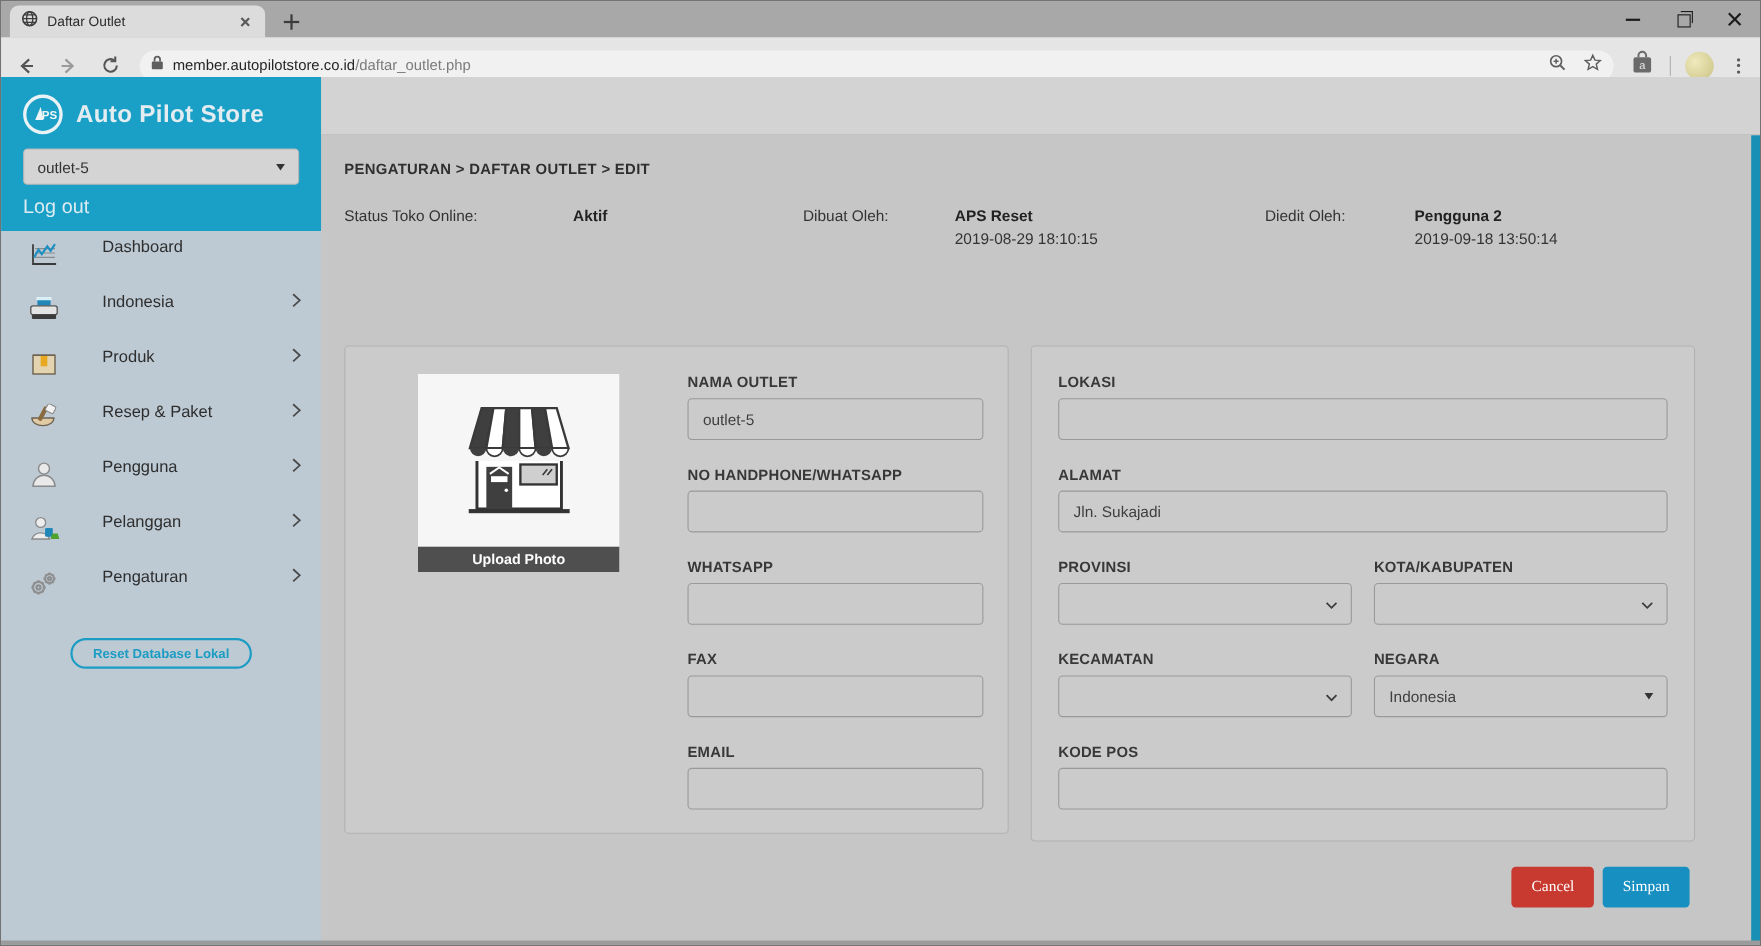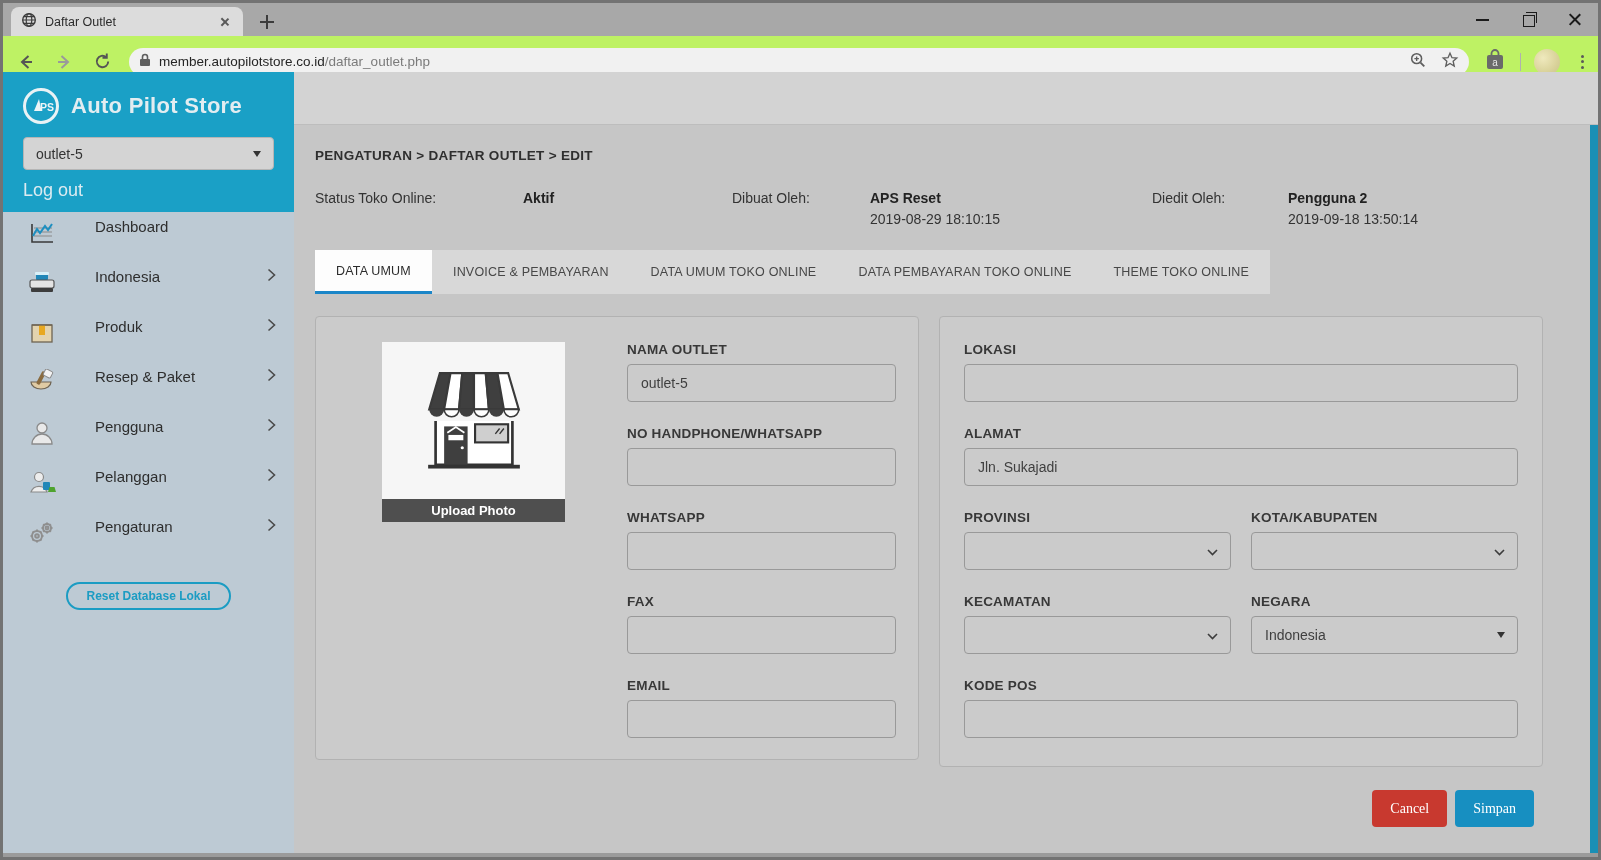--- a/index.html
+++ b/index.html
@@ -1,38 +1,38 @@
 <!DOCTYPE html>
 <html><head>
 <meta charset="utf-8">
 <style>
   * { margin:0; padding:0; box-sizing:border-box; }
   html,body { width:1601px; height:860px; overflow:hidden; }
   body { font-family:"Liberation Sans", sans-serif; }
-  .window { position:relative; width:1601px; height:860px; background:#c6c6c6; border:3px solid #737373; overflow:hidden; }
+  .window { position:relative; width:1601px; height:860px; background:#c6c6c6; border:1px solid #737373; overflow:hidden; }
 
   
   .titlebar { position:absolute; top:0; left:0; right:0; height:33px; background:#a8a8a8; }
   .tab { position:absolute; left:8px; top:4px; width:232px; height:29px; background:#dcdcdc; border-radius:8px 8px 0 0; display:flex; align-items:center; padding:0 10px; }
   .tab-title { font-size:12.5px; color:#2b2b2b; flex:1; margin-left:8px; white-space:nowrap; overflow:hidden; }
   .tab-close { width:16px; height:16px; position:relative; cursor:pointer; }
   .tab-close:before, .tab-close:after { content:""; position:absolute; left:7px; top:3px; width:1.5px; height:10px; background:#5a5a5a; }
   .tab-close:before { transform:rotate(45deg); } .tab-close:after { transform:rotate(-45deg); }
   .newtab { position:absolute; left:252px; top:8px; width:24px; height:22px; }
   .newtab:before { content:""; position:absolute; left:5px; top:10px; width:14px; height:2px; background:#3c3c3c; }
   .newtab:after { content:""; position:absolute; left:11px; top:4px; width:2px; height:14px; background:#3c3c3c; }
   .win-controls { position:absolute; right:0; top:0; height:33px; display:flex; }
   .win-btn { width:46px; height:33px; position:relative; }
   .win-min:before { content:""; position:absolute; left:16px; top:16px; width:13px; height:1.6px; background:#1b1b1b; }
   .win-restore:before { content:""; position:absolute; left:17px; top:12px; width:10px; height:10px; border:1.6px solid #1b1b1b; background:transparent; }
   .win-restore:after { content:""; position:absolute; left:20px; top:9px; width:10px; height:10px; border-top:1.6px solid #1b1b1b; border-right:1.6px solid #1b1b1b; }
   .win-close:before, .win-close:after { content:""; position:absolute; left:22px; top:9px; width:1.7px; height:15px; background:#1b1b1b; }
   .win-close:before { transform:rotate(45deg); } .win-close:after { transform:rotate(-45deg); }
 
-  .toolbar { position:absolute; top:33px; left:0; right:0; height:52px; background:#bef264; display:flex; align-items:center; border-bottom:1px solid #c2c2c2; }
+  .toolbar { position:absolute; top:33px; left:0; right:0; height:52px; background:#e5e5e5; display:flex; align-items:center; border-bottom:1px solid #c2c2c2; }
   .nav-ic { width:30px; height:30px; margin-left:8px; display:flex; align-items:center; justify-content:center; }
   .urlbar { position:relative; height:28px; flex:0 0 1340px; margin-left:12px; background:#f1f1f1; border-radius:14px; display:flex; align-items:center; padding:0 10px; }
   .url-text { font-size:13.5px; margin-left:8px; color:#7b7b7b; }
   .url-text b { color:#252525; font-weight:normal; }
   .urlbar-right { position:absolute; right:10px; top:0; height:28px; display:flex; align-items:center; gap:14px; }
   .tb-right { display:flex; align-items:center; margin-left:14px; gap:13px; }
   .divider-v { width:1px; height:18px; background:#b0b0b0; }
   .avatar { width:26px; height:26px; border-radius:50%; background:radial-gradient(circle at 35% 35%, #efe9bd, #d9d29a 60%, #c9c08a); position:relative; }
   .dots3 { width:18px; height:18px; display:flex; flex-direction:column; align-items:center; justify-content:center; gap:2.5px; }
   .dots3 i { width:3px; height:3px; border-radius:50%; background:#5a5a5a; }
@@ -322,27 +322,20 @@
       <span class="lab" style="left:21px;">Status Toko Online:</span>
       <span class="val" style="left:229px;">Aktif</span>
       <span class="lab" style="left:438px;">Dibuat Oleh:</span>
       <span class="val" style="left:576px;">APS Reset</span>
       <span class="dt" style="left:576px;">2019-08-29 18:10:15</span>
       <span class="lab" style="left:858px;">Diedit Oleh:</span>
       <span class="val" style="left:994px;">Pengguna 2</span>
       <span class="dt" style="left:994px;">2019-09-18 13:50:14</span>
     </div>
 
-    <div class="tabbar">
-      <div class="tabitem active">DATA UMUM</div>
-      <div class="tabitem">INVOICE &amp; PEMBAYARAN</div>
-      <div class="tabitem">DATA UMUM TOKO ONLINE</div>
-      <div class="tabitem">DATA PEMBAYARAN TOKO ONLINE</div>
-      <div class="tabitem">THEME TOKO ONLINE</div>
-    </div>
 
     <div class="panels">
 
       <div class="panel panel-left">
         <div class="photo-box">
           <svg width="128" height="128" viewBox="0 0 120 112">
             <g stroke="#3a3a3a" stroke-width="2">
               <path d="M28 12 L18 46 L32 46 L38 12 Z" fill="#3f3f3f"></path>
               <path d="M38 12 L32 46 L46 46 L49 12 Z" fill="#ffffff"></path>
               <path d="M49 12 L46 46 L60 46 L60 12 Z" fill="#3f3f3f"></path>

